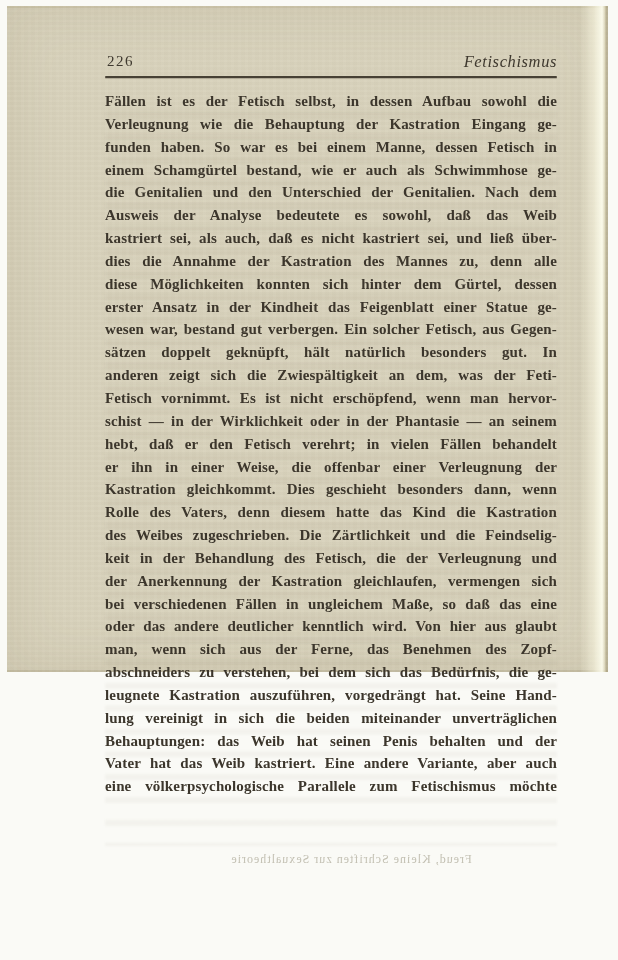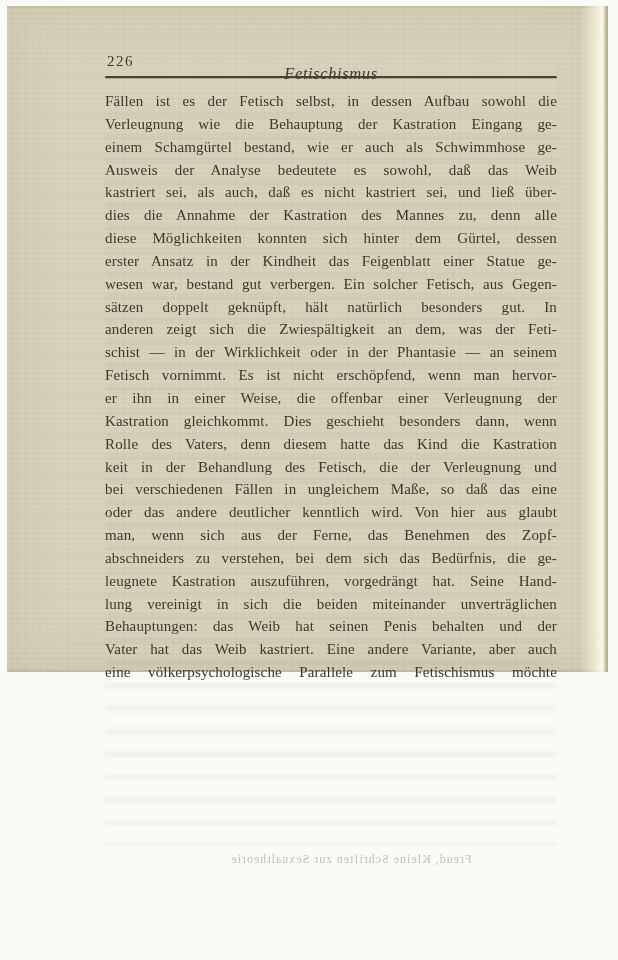--- a/index.html
+++ b/index.html
@@ -86,22 +86,22 @@
     left: 2px;
     top: 1px;
     font-size: 15px;
     letter-spacing: 1.5px;
     color: #3f392f;
   }
   .running-header {
     position: absolute;
     left: 0;
     width: 452px;
-    text-align: center;
-    top: 12px;
+    text-align: right;
+    top: 0;
     font-style: italic;
     font-size: 16.5px;
     letter-spacing: 0.6px;
     color: #3f392f;
   }
   .header-rule {
     position: absolute;
     top: 70px;
     left: 0;
     width: 452px;
@@ -111,20 +111,21 @@
     box-shadow: 0 1px 0 rgba(71, 65, 53, 0.25);
   }
   .body-text {
     position: absolute;
     top: 84px;
     left: 0;
     width: 452px;
     font-size: 15px;
     line-height: 22.85px;
     letter-spacing: 0.15px;
+    font-weight: bold;
   }
   .text-line {
     text-align: justify;
     text-align-last: justify;
     height: 22.85px;
     white-space: normal;
   }
   
   .bleedthrough-footer {
     position: absolute;
@@ -152,35 +153,40 @@
     <div class="content">
       <div class="page-header">
         <span class="page-number">226</span>
         <span class="running-header">Fetischismus</span>
       </div>
       <div class="header-rule"></div>
 
       <div class="body-text">
         <div class="text-line">Fällen ist es der Fetisch selbst, in dessen Aufbau sowohl die</div>
         <div class="text-line">Verleugnung wie die Behauptung der Kastration Eingang ge-</div>
+        <div class="text-line">funden haben. So war es bei einem Manne, dessen Fetisch in</div>
         <div class="text-line">einem Schamgürtel bestand, wie er auch als Schwimmhose ge-</div>
+        <div class="text-line">die Genitalien und den Unterschied der Genitalien. Nach dem</div>
         <div class="text-line">Ausweis der Analyse bedeutete es sowohl, daß das Weib</div>
         <div class="text-line">kastriert sei, als auch, daß es nicht kastriert sei, und ließ über-</div>
         <div class="text-line">dies die Annahme der Kastration des Mannes zu, denn alle</div>
         <div class="text-line">diese Möglichkeiten konnten sich hinter dem Gürtel, dessen</div>
         <div class="text-line">erster Ansatz in der Kindheit das Feigenblatt einer Statue ge-</div>
         <div class="text-line">wesen war, bestand gut verbergen. Ein solcher Fetisch, aus Gegen-</div>
         <div class="text-line">sätzen doppelt geknüpft, hält natürlich besonders gut. In</div>
         <div class="text-line">anderen zeigt sich die Zwiespältigkeit an dem, was der Feti-</div>
+        <div class="text-line">Fetisch vornimmt. Es ist nicht erschöpfend, wenn man hervor-</div>
         <div class="text-line">schist — in der Wirklichkeit oder in der Phantasie — an seinem</div>
-        <div class="text-line">Fetisch vornimmt. Es ist nicht erschöpfend, wenn man hervor-</div>
+        <div class="text-line">hebt, daß er den Fetisch verehrt; in vielen Fällen behandelt</div>
         <div class="text-line">er ihn in einer Weise, die offenbar einer Verleugnung der</div>
         <div class="text-line">Kastration gleichkommt. Dies geschieht besonders dann, wenn</div>
         <div class="text-line">Rolle des Vaters, denn diesem hatte das Kind die Kastration</div>
+        <div class="text-line">des Weibes zugeschrieben. Die Zärtlichkeit und die Feindselig-</div>
         <div class="text-line">keit in der Behandlung des Fetisch, die der Verleugnung und</div>
+        <div class="text-line">der Anerkennung der Kastration gleichlaufen, vermengen sich</div>
         <div class="text-line">bei verschiedenen Fällen in ungleichem Maße, so daß das eine</div>
         <div class="text-line">oder das andere deutlicher kenntlich wird. Von hier aus glaubt</div>
         <div class="text-line">man, wenn sich aus der Ferne, das Benehmen des Zopf-</div>
         <div class="text-line">abschneiders zu verstehen, bei dem sich das Bedürfnis, die ge-</div>
         <div class="text-line">leugnete Kastration auszuführen, vorgedrängt hat. Seine Hand-</div>
         <div class="text-line">lung vereinigt in sich die beiden miteinander unverträglichen</div>
         <div class="text-line">Behauptungen: das Weib hat seinen Penis behalten und der</div>
         <div class="text-line">Vater hat das Weib kastriert. Eine andere Variante, aber auch</div>
         <div class="text-line">eine völkerpsychologische Parallele zum Fetischismus möchte</div>
       </div>

